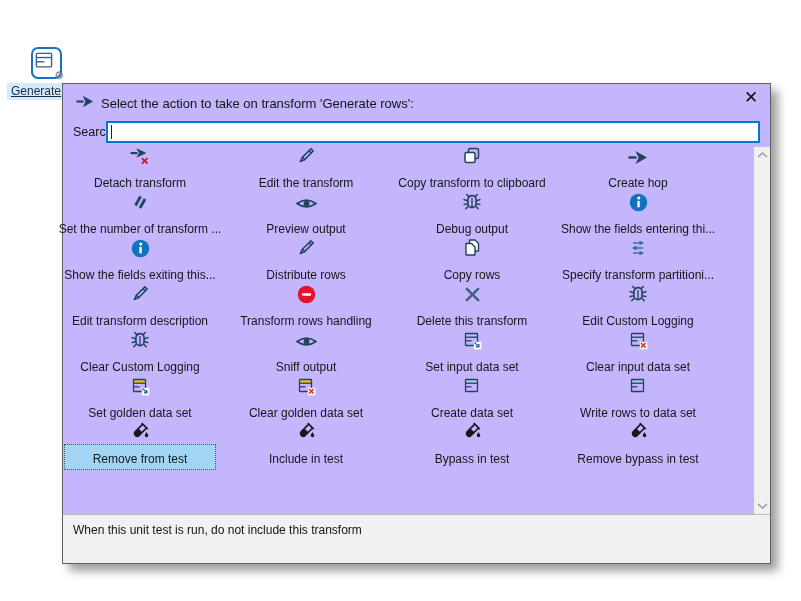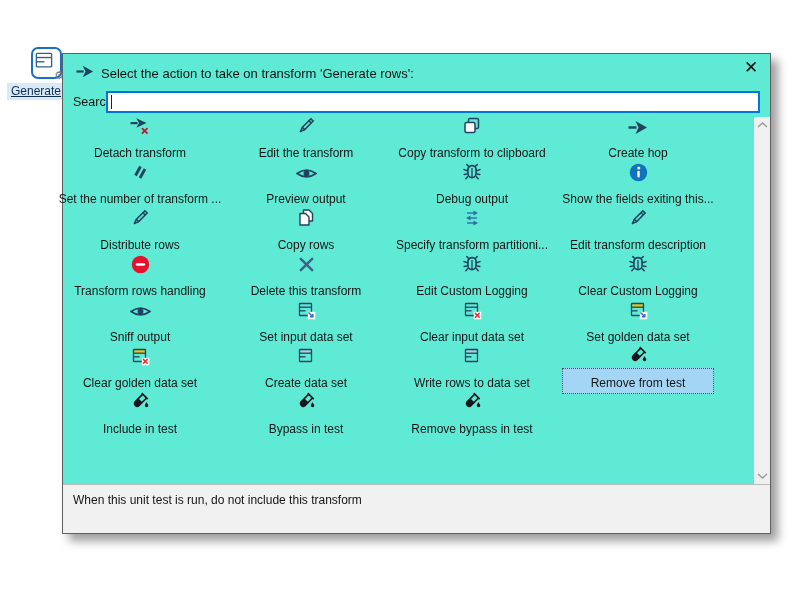--- a/index.html
+++ b/index.html
@@ -15,22 +15,22 @@
   }
   .step-gear{
     position:absolute;right:-4px;bottom:-4px;font-size:11px;color:#74797e;line-height:1;
   }
   .step-label{
     position:absolute;left:7px;top:83px;font-size:12px;color:#10304e;
     background:#d8eaf8;padding:1px 4px 2px 4px;white-space:nowrap;text-decoration:underline;
   }
   
   .dialog{
-    position:absolute;left:62px;top:53px;width:709px;height:481px;
-    background:#5eead4;border:1px solid #606060;box-sizing:border-box;
+    position:absolute;left:62px;top:83px;width:709px;height:481px;
+    background:#c4b5fd;border:1px solid #606060;box-sizing:border-box;
     box-shadow:7px 7px 9px rgba(0,0,0,.38);
   }
   .title-row{
     position:absolute;left:13px;top:9px;height:20px;
     display:flex;align-items:center;gap:7px;
   }
   .dialog-title{font-size:13px;color:#141414;white-space:nowrap;}
   .close-btn{
     position:absolute;right:9px;top:4px;width:20px;height:20px;
     font-size:17px;font-weight:300;color:#101010;text-align:center;line-height:20px;
@@ -194,20 +194,30 @@
         <span class="alabel">Debug output</span>
       </div>
       <div class="cell">
         <span class="aicon">
           <svg width="19" height="19" viewBox="0 0 20 20">
             <circle cx="10" cy="10" r="9.2" fill="#1173bc"></circle>
             <rect x="8.8" y="8.2" width="2.5" height="7" rx="1.1" fill="#fff"></rect>
             <circle cx="10.3" cy="5.3" r="1.6" fill="#fff"></circle>
           </svg>
         </span>
+        <span class="alabel">Show the fields entering thi...</span>
+      </div>
+      <div class="cell">
+        <span class="aicon">
+          <svg width="19" height="19" viewBox="0 0 20 20">
+            <circle cx="10" cy="10" r="9.2" fill="#1173bc"></circle>
+            <rect x="8.8" y="8.2" width="2.5" height="7" rx="1.1" fill="#fff"></rect>
+            <circle cx="10.3" cy="5.3" r="1.6" fill="#fff"></circle>
+          </svg>
+        </span>
         <span class="alabel">Show the fields exiting this...</span>
       </div>
       <div class="cell">
         <span class="aicon">
           <svg width="20" height="20" viewBox="0 0 20 20">
             <g transform="rotate(45 10 10)" fill="none" stroke="#20445f" stroke-width="1.5">
               <rect x="8.4" y="1.5" width="3.2" height="12"></rect>
               <path d="M8.4 13.5 L10 18 L11.6 13.5" stroke-linejoin="round"></path>
               <path d="M8.4 4.2 h3.2"></path>
             </g>

